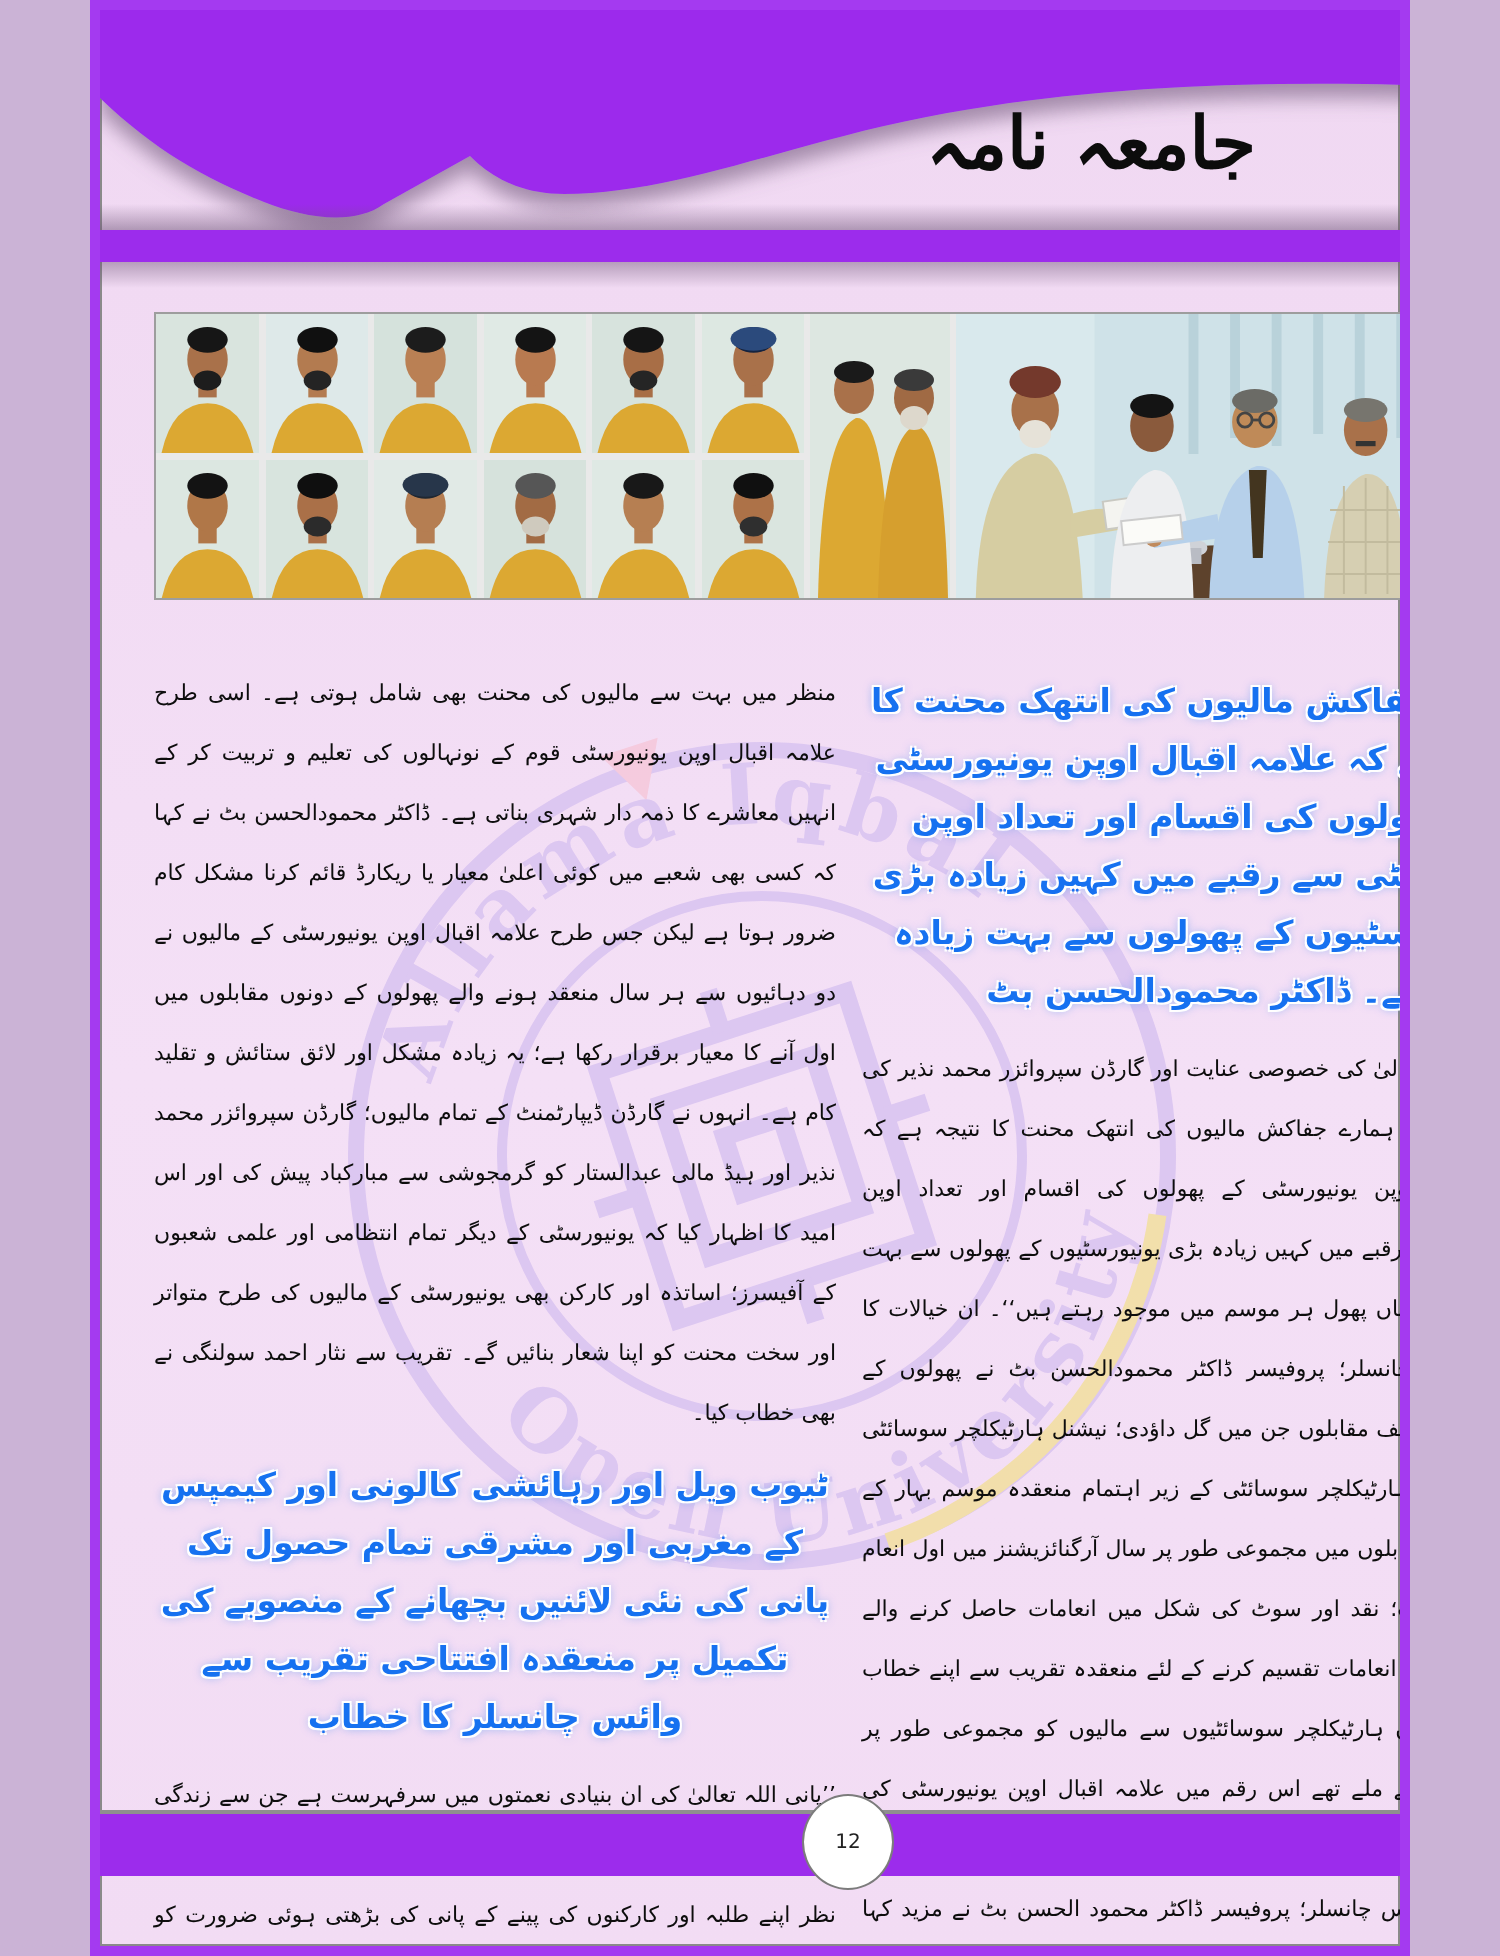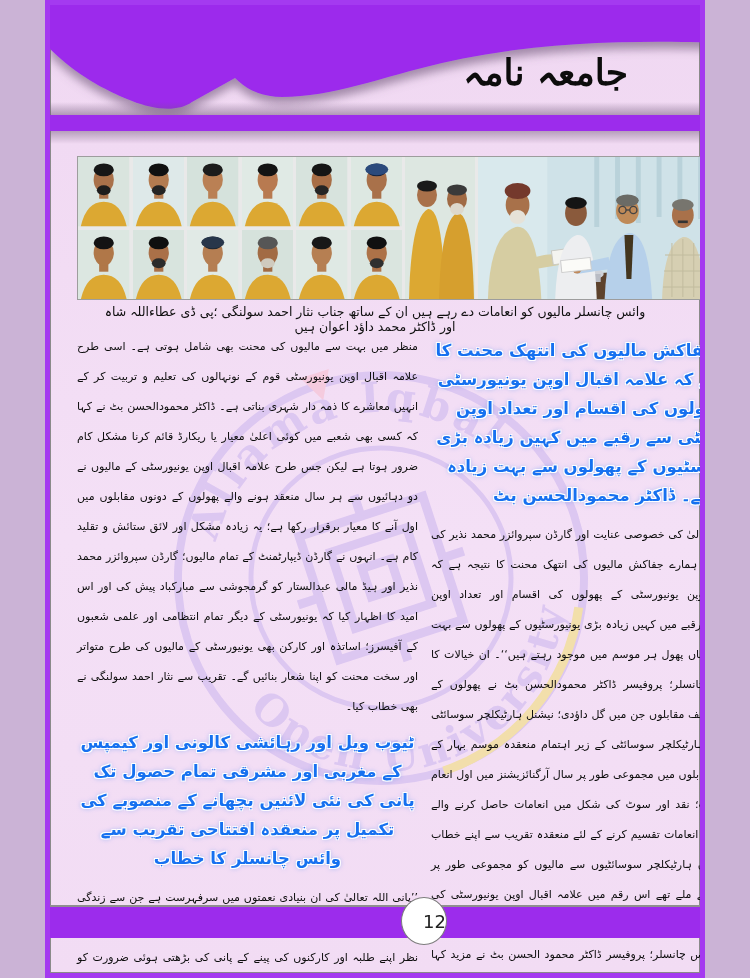--- a/index.html
+++ b/index.html
@@ -54,22 +54,22 @@
   .headline-tall{min-height:140px;display:flex;align-items:center;justify-content:center;}
   
   .watermark{position:absolute;top:352px;left:110px;width:442px;height:442px;z-index:1;
     transform:rotate(-18deg);opacity:.95;}
   
   .footer-band{position:absolute;top:900px;left:0;width:740px;height:31px;background:#9c2cec;z-index:3;
     border-top:2px solid #8f8f8f;}
   .page-badge{
     position:absolute;top:892px;left:351px;width:44px;height:46px;z-index:4;
     background:#fff;border:1px solid #7c7c7c;border-radius:50%;
-    display:flex;align-items:center;justify-content:flex-end;
-    font-size:18px;color:#222;
+    display:flex;align-items:center;justify-content:center;
+    font-size:10px;color:#222;
   }
 </style>
 </head>
 <body>
 
 <div class="page">
 
   <svg width="0" height="0" style="position:absolute" aria-hidden="true">
     <defs>
       <symbol id="bust" viewBox="0 0 56 70">
@@ -206,21 +206,20 @@
       <ellipse cx="207" cy="48" rx="11" ry="6" fill="#77756e"></ellipse>
       <rect x="202" y="63.5" width="10" height="2.6" fill="#333"></rect>
 
       <path d="M238,142 Q240,88 258,82 Q276,80 280,142 Z" fill="#e9e3cd"></path>
       <ellipse cx="258" cy="60" rx="11" ry="13" fill="#b07848"></ellipse>
       <ellipse cx="258" cy="50" rx="11" ry="4.5" fill="#66625a"></ellipse>
       <rect x="253" y="65.5" width="10" height="2.6" fill="#3a3a3a"></rect>
     </svg>
   </div>
 
-  <div class="photo-caption">وائس چانسلر مالیوں کو انعامات دے رہے ہیں ان کے ساتھ جناب نثار احمد سولنگی ؛پی ڈی عطاءاللہ شاہ اور ڈاکٹر محمد داؤد اعوان ہیں</div>
 
   <svg class="watermark" viewBox="0 0 442 442">
     <defs>
       <path id="arcTop" d="M50,226 A171,171 0 0 1 392,226"></path>
       <path id="arcBot" d="M42,236 A179,179 0 0 0 400,236"></path>
     </defs>
     <circle cx="221" cy="221" r="203" fill="none" stroke="#dbc6f1" stroke-width="8"></circle>
     <circle cx="221" cy="221" r="130" fill="none" stroke="#dbc6f1" stroke-width="5"></circle>
     <path d="M221,424 A203,203 0 0 0 400,310" fill="none" stroke="#f2dfa8" stroke-width="9"></path>
     <polygon points="206,6 236,6 221,34" fill="#f6cadd"></polygon>

